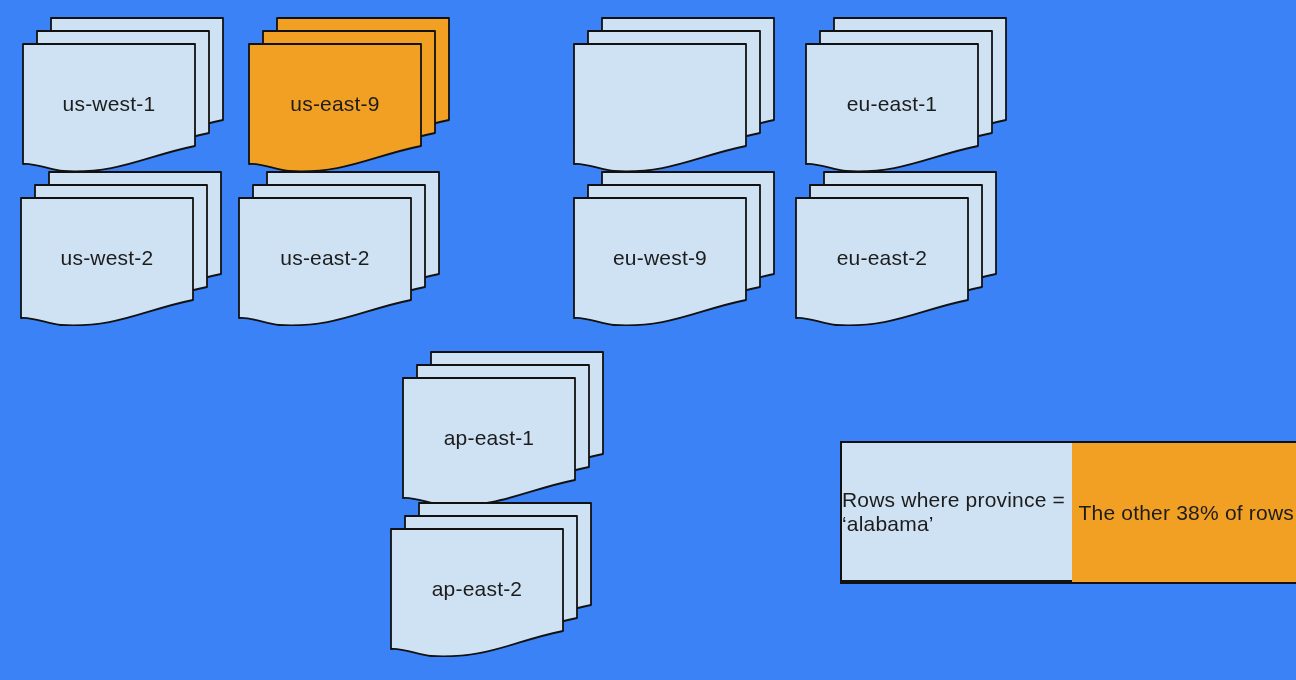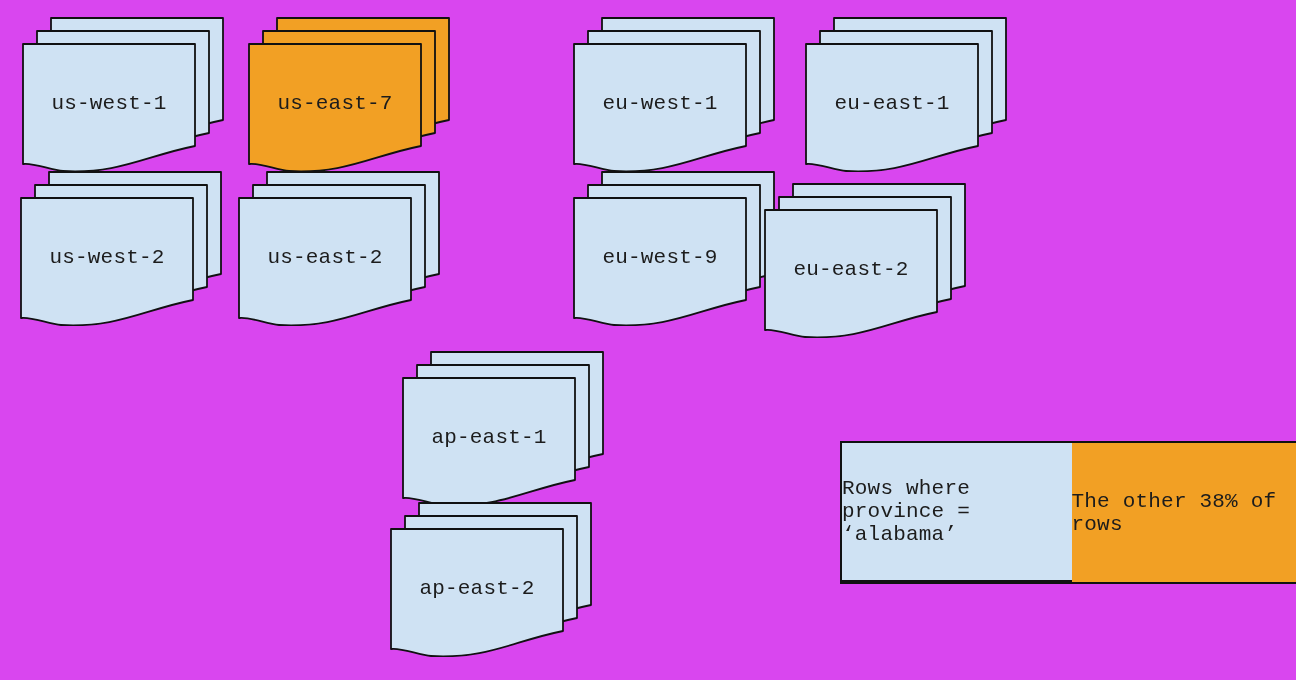--- a/index.html
+++ b/index.html
@@ -5,23 +5,22 @@
   html, body {
     margin: 0;
     padding: 0;
     background: #ffffff;
     font-family: "Liberation Sans", sans-serif;
   }
   .canvas {
     position: relative;
     width: 1296px;
     height: 680px;
-    background: #d946ef;
+    background: #3b82f6;
     overflow: hidden;
-    font-family: Liberation Mono, monospace;
   }
   .stack {
     position: absolute;
     width: 202px;
     height: 155px;
   }
   .sheet {
     position: absolute;
     fill: var(--light-blue);
     stroke: var(--stroke);
@@ -93,34 +92,33 @@
   <div class="stack orange" style="left:248px; top:17px;">
     <svg class="sheet s3" width="174" height="129" viewBox="0 0 174 129">
         <use href="#docpath" xlink:href="#docpath"></use>
       </svg>
     <svg class="sheet s2" width="174" height="129" viewBox="0 0 174 129">
         <use href="#docpath" xlink:href="#docpath"></use>
       </svg>
     <svg class="sheet s1" width="174" height="129" viewBox="0 0 174 129">
         <use href="#docpath" xlink:href="#docpath"></use>
       </svg>
-    <div class="stack-label">us-east-7</div>
+    <div class="stack-label">us-east-9</div>
   </div>
 
   <div class="stack" style="left:573px; top:17px;">
     <svg class="sheet s3" width="174" height="129" viewBox="0 0 174 129">
         <use href="#docpath" xlink:href="#docpath"></use>
       </svg>
     <svg class="sheet s2" width="174" height="129" viewBox="0 0 174 129">
         <use href="#docpath" xlink:href="#docpath"></use>
       </svg>
     <svg class="sheet s1" width="174" height="129" viewBox="0 0 174 129">
         <use href="#docpath" xlink:href="#docpath"></use>
       </svg>
-    <div class="stack-label">eu-west-1</div>
   </div>
 
   <div class="stack" style="left:805px; top:17px;">
     <svg class="sheet s3" width="174" height="129" viewBox="0 0 174 129">
         <use href="#docpath" xlink:href="#docpath"></use>
       </svg>
     <svg class="sheet s2" width="174" height="129" viewBox="0 0 174 129">
         <use href="#docpath" xlink:href="#docpath"></use>
       </svg>
     <svg class="sheet s1" width="174" height="129" viewBox="0 0 174 129">
@@ -161,21 +159,21 @@
       </svg>
     <svg class="sheet s2" width="174" height="129" viewBox="0 0 174 129">
         <use href="#docpath" xlink:href="#docpath"></use>
       </svg>
     <svg class="sheet s1" width="174" height="129" viewBox="0 0 174 129">
         <use href="#docpath" xlink:href="#docpath"></use>
       </svg>
     <div class="stack-label">eu-west-9</div>
   </div>
 
-  <div class="stack" style="left:764px; top:171px;margin-top:12px;">
+  <div class="stack" style="left:795px; top:171px;">
     <svg class="sheet s3" width="174" height="129" viewBox="0 0 174 129">
         <use href="#docpath" xlink:href="#docpath"></use>
       </svg>
     <svg class="sheet s2" width="174" height="129" viewBox="0 0 174 129">
         <use href="#docpath" xlink:href="#docpath"></use>
       </svg>
     <svg class="sheet s1" width="174" height="129" viewBox="0 0 174 129">
         <use href="#docpath" xlink:href="#docpath"></use>
       </svg>
     <div class="stack-label">eu-east-2</div>

